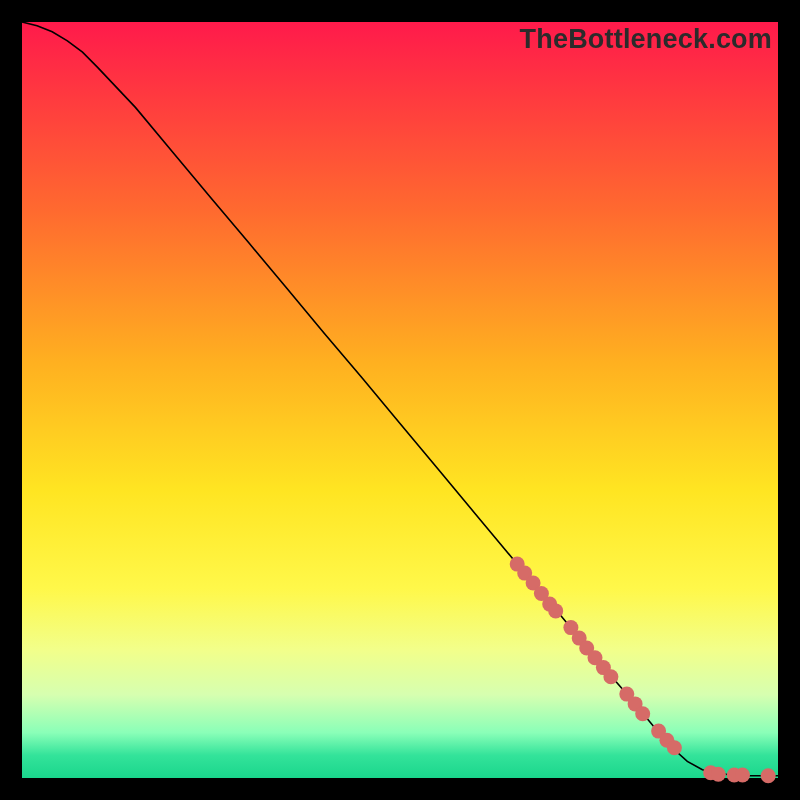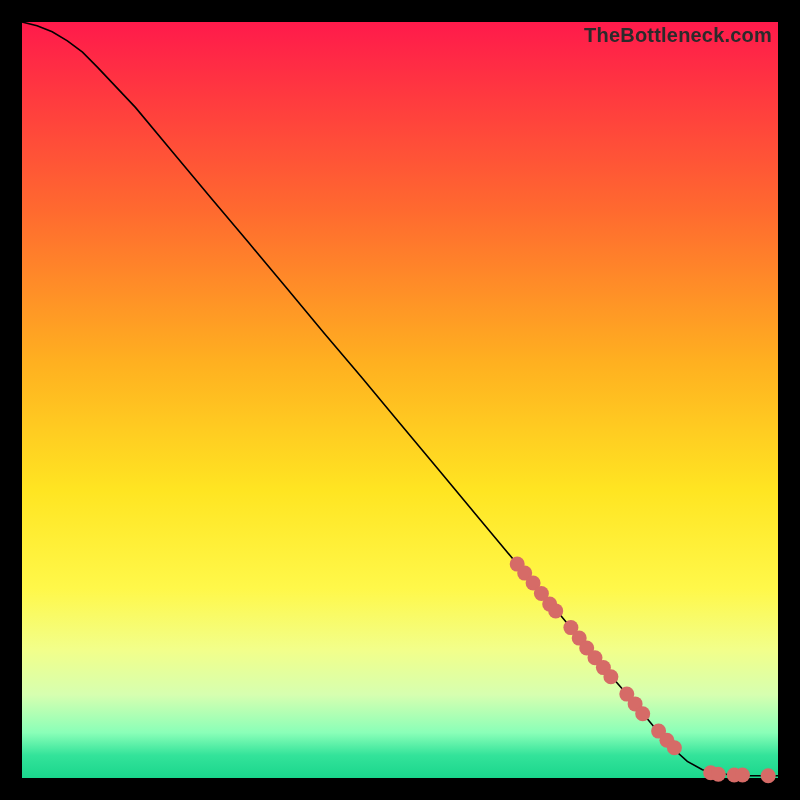--- a/index.html
+++ b/index.html
@@ -27,21 +27,21 @@
       #d6ffb0 89%,
       #8affb8 94%,
       #33e39a 97%,
       #1ad68c 100%);
   }
   .watermark {
     position: absolute;
     top: 2px;
     right: 6px;
     font-family: Arial, Helvetica, sans-serif;
-    font-size: 20px;
+    font-size: 27px;
     font-weight: 600;
     color: #2b2b2b;
     letter-spacing: 0.2px;
   }
   svg.curve {
     position: absolute;
     left: 0; top: 0;
     width: 756px; height: 756px;
     overflow: visible;
   }

